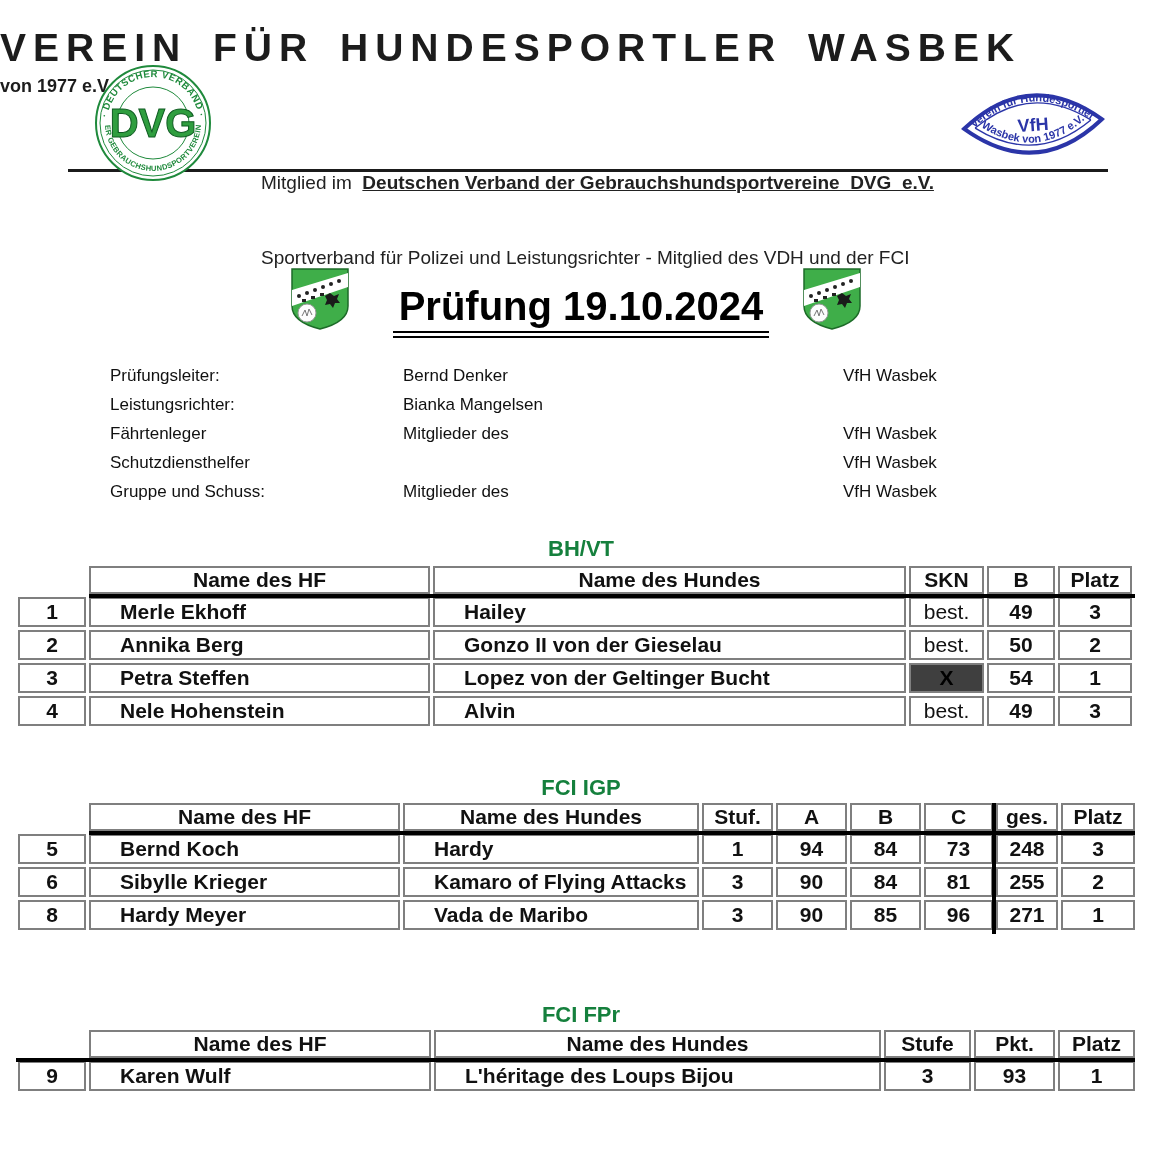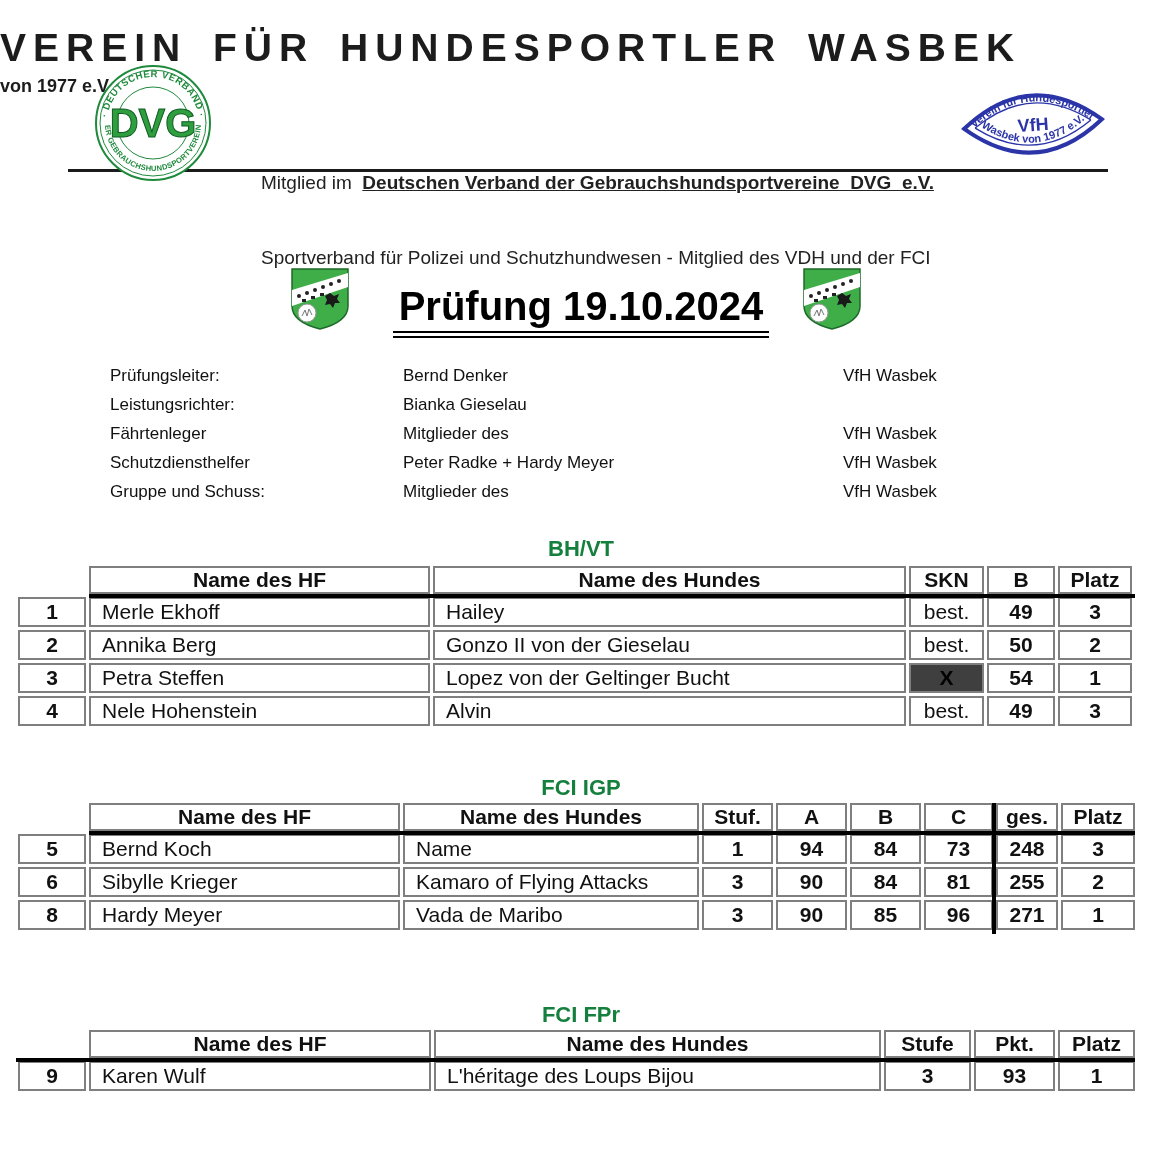--- a/index.html
+++ b/index.html
@@ -32,38 +32,38 @@
   .tbl-title{width:1162px;left:0;text-align:center;font-size:22px;font-weight:bold;color:#15803d;}
   .tbl{position:absolute;display:grid;column-gap:3px;row-gap:3px;grid-template-rows:28px;grid-auto-rows:30px;}
   .bhvt-grid{left:18px;top:566px;grid-template-columns:68px 341px 473px 75px 68px 74px;}
   .igp-grid {left:18px;top:803px;grid-template-columns:68px 311px 296px 71px 71px 71px 69px 62px 74px;}
   .fpr-grid {left:18px;top:1030px;grid-template-columns:68px 342px 447px 87px 81px 77px;}
   .c{
     border:2px solid #7f7f7f;background:#fff;box-sizing:border-box;
     display:flex;align-items:center;justify-content:center;
     font-size:21px;white-space:nowrap;overflow:hidden;
   }
-  .c.left{justify-content:flex-start;padding-left:11px;}
+  .c.left{justify-content:flex-start;padding-left:29px;font-weight:bold;}
   .c.bold{font-weight:bold;}
   .c.hdr{font-weight:bold;}
   .c.blank{border:none;background:transparent;}
   .c.dark{background:#3f3f3f;font-weight:bold;color:#000;}
   .thickline{position:absolute;background:#000;height:4px;z-index:3;}
   .vline{position:absolute;background:#000;width:4px;z-index:3;}
   svg text{font-family:"Liberation Sans","DejaVu Sans",sans-serif;}
 </style>
 </head>
 <body>
 
 <div class="abs club-name">VEREIN FÜR HUNDESPORTLER WASBEK</div>
 <div class="abs founded">von 1977 e.V.</div>
 
 <div class="abs member">
   <div><span>Mitglied im  </span><b>Deutschen Verband der Gebrauchshundsportvereine  DVG  e.V.</b></div>
-  <div>Sportverband für Polizei und Schutzhundwesen - Mitglied des VDH und der FCI</div>
+  <div>Sportverband für Polizei und Leistungsrichter - Mitglied des VDH und der FCI</div>
 </div>
 
 <div class="abs hrule"></div>
 
 <svg class="abs" style="left:93px;top:63px;" width="120" height="120" viewBox="0 0 120 120">
   <defs>
     <path id="p-dvg-top" d="M 14,60 A 46,46 0 1 1 106,60" fill="none"></path>
     <path id="p-dvg-bot" d="M 12,60 A 48,48 0 0 0 108,60" fill="none"></path>
   </defs>
   <circle cx="60" cy="60" r="57" fill="#ffffff" stroke="#1f8a3c" stroke-width="2"></circle>
@@ -140,31 +140,30 @@
 </svg>
 
 <div class="abs officials">
   <div class="off-row">
     <span class="off-label">Prüfungsleiter:</span>
     <span class="off-value">Bernd Denker</span>
     <span class="off-org">VfH Wasbek</span>
   </div>
   <div class="off-row">
     <span class="off-label">Leistungsrichter:</span>
-    <span class="off-value">Bianka Gieselau</span>
+    <span class="off-value">Bianka Mangelsen</span>
     <span class="off-org"></span>
   </div>
   <div class="off-row">
     <span class="off-label">Fährtenleger</span>
     <span class="off-value">Mitglieder des</span>
     <span class="off-org">VfH Wasbek</span>
   </div>
   <div class="off-row">
     <span class="off-label">Schutzdiensthelfer</span>
-    <span class="off-value">Peter Radke + Hardy Meyer</span>
     <span class="off-org">VfH Wasbek</span>
   </div>
   <div class="off-row">
     <span class="off-label">Gruppe und Schuss:</span>
     <span class="off-value">Mitglieder des</span>
     <span class="off-org">VfH Wasbek</span>
   </div>
 </div>
 
 <div class="abs tbl-title" style="top:536px;">BH/VT</div>
@@ -213,21 +212,21 @@
   <div class="c hdr">Name des Hundes</div>
   <div class="c hdr">Stuf.</div>
   <div class="c hdr">A</div>
   <div class="c hdr">B</div>
   <div class="c hdr">C</div>
   <div class="c hdr">ges.</div>
   <div class="c hdr">Platz</div>
 
   <div class="c bold">5</div>
   <div class="c left">Bernd Koch</div>
-  <div class="c left">Name</div>
+  <div class="c left">Hardy</div>
   <div class="c bold">1</div>
   <div class="c bold">94</div>
   <div class="c bold">84</div>
   <div class="c bold">73</div>
   <div class="c bold">248</div>
   <div class="c bold">3</div>
 
   <div class="c bold">6</div>
   <div class="c left">Sibylle Krieger</div>
   <div class="c left">Kamaro of Flying Attacks</div>

